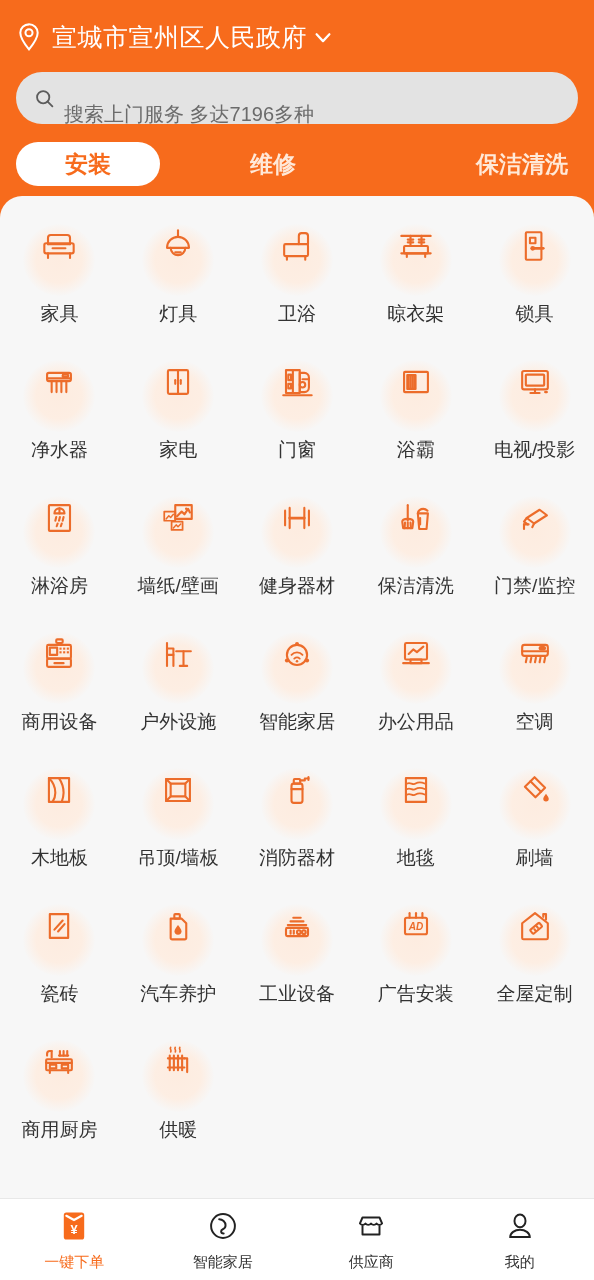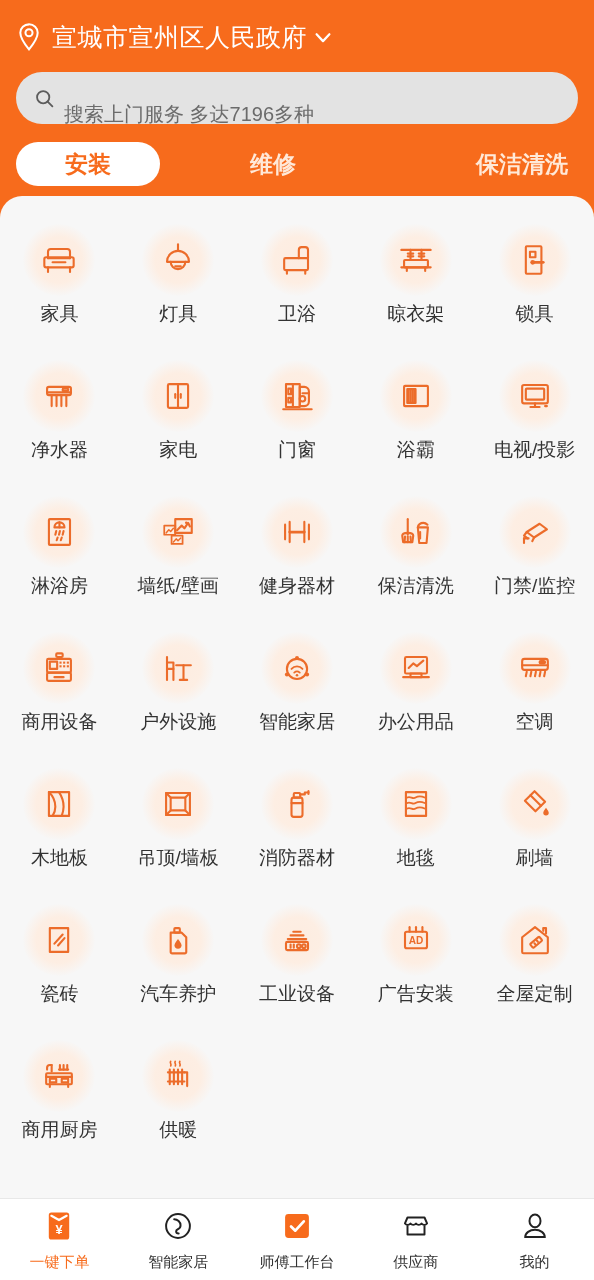--- a/index.html
+++ b/index.html
@@ -106,23 +106,24 @@
     align-items: center;
     justify-content: flex-start;
     height: 136px;
     padding-top: 10px;
   }
   .cat-icon-wrap {
     width: 72px; height: 72px;
     border-radius: 50%;
     background: radial-gradient(circle at 50% 50%, #fdece0 0%, #fdeee3 45%, rgba(253,238,227,0) 72%);
     display: flex;
-    align-items: center;
+    align-items: flex-start;
     justify-content: center;
     flex: 0 0 auto;
+    font-style: italic;
   }
   .cat-icon-wrap svg { display: block; }
   .cat-label {
     margin-top: 8px;
     font-size: 19px;
     color: #333333;
     white-space: nowrap;
     line-height: 1.1;
   }
 
@@ -631,29 +632,20 @@
         <div class="nav-icon">
           <svg viewBox="0 0 40 40" width="34" height="34" fill="none" stroke="#222222" stroke-width="2.3" stroke-linecap="round">
             <circle cx="20" cy="20" r="14"></circle>
             <path d="M15.5 12c4 0 7.5 3.2 7.5 7.2 0 2.4-1.4 4-3.2 4.6-1.2.4-2 1.2-2 2.4 0 1.5 1.3 2.6 3 2.6"></path>
           </svg>
         </div>
         <div class="nav-label">智能家居</div>
       </div>
       <div class="navitem">
         <div class="nav-icon">
-          <svg viewBox="0 0 40 40" width="34" height="34">
-            <rect x="6" y="6" width="28" height="28" rx="4" fill="#f76b1c"></rect>
-            <polyline points="13,20.5 18,25.5 28,14.5" fill="none" stroke="#ffffff" stroke-width="3.2" stroke-linecap="round" stroke-linejoin="round"></polyline>
-          </svg>
-        </div>
-        <div class="nav-label">师傅工作台</div>
-      </div>
-      <div class="navitem">
-        <div class="nav-icon">
           <svg viewBox="0 0 40 40" width="34" height="34" fill="none" stroke="#222222" stroke-width="2.3" stroke-linejoin="round">
             <path d="M7 17a4 4 0 0 0 6.5 0 4 4 0 0 0 6.5 0 4 4 0 0 0 6.5 0 4 4 0 0 0 6.5 0l-3-7H10z"></path>
             <path d="M10 19v11h20V19"></path>
           </svg>
         </div>
         <div class="nav-label">供应商</div>
       </div>
       <div class="navitem">
         <div class="nav-icon">
           <svg viewBox="0 0 40 40" width="34" height="34" fill="none" stroke="#222222" stroke-width="2.3">

